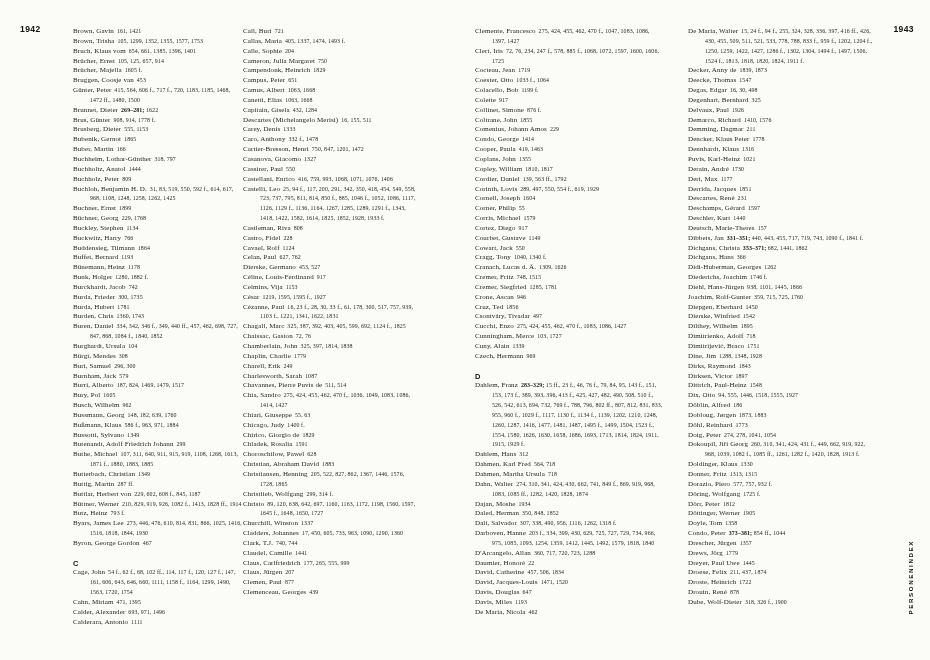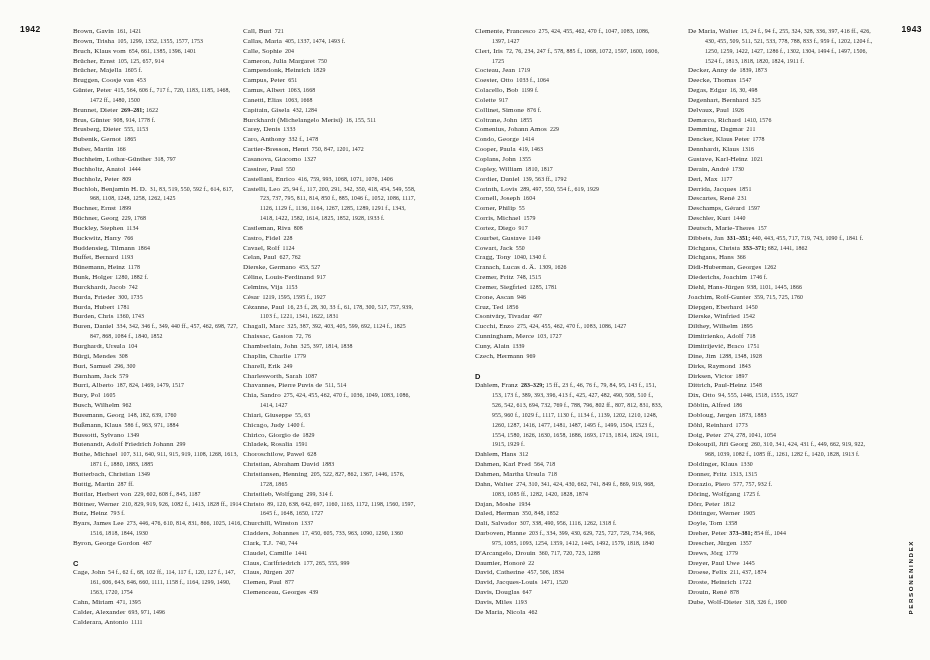--- a/index.html
+++ b/index.html
@@ -20,21 +20,21 @@
   .pageno {
     position: absolute;
     top: 24px;
     font-family: "Liberation Sans", sans-serif;
     font-weight: 700;
     font-size: 8.5px;
     letter-spacing: 0.4px;
     color: #111;
   }
   .pageno-left  { left: 20px; }
-  .pageno-right { right: 8px; }
+  .pageno-right { right: 16px; }
   .col {
     position: absolute;
     top: 27px;
   }
   #col1 { left: 73px;  width: 169px; }
   #col2 { left: 243px; width: 173px; }
   #col3 { left: 475px; width: 188px; }
   #col4 { left: 688px; width: 188px; }
   .entry {
     padding-left: 17px;
@@ -143,21 +143,21 @@
   <div id="col2" class="col">
       <div class="entry"><span class="name">Call, Buri</span><span class="pages">721</span></div>
       <div class="entry"><span class="name">Callas, Maria</span><span class="pages">405, 1337, 1474, 1493 f.</span></div>
       <div class="entry"><span class="name">Calle, Sophie</span><span class="pages">204</span></div>
       <div class="entry"><span class="name">Cameron, Julia Margaret</span><span class="pages">750</span></div>
       <div class="entry"><span class="name">Campendonk, Heinrich</span><span class="pages">1829</span></div>
       <div class="entry"><span class="name">Campus, Peter</span><span class="pages">651</span></div>
       <div class="entry"><span class="name">Camus, Albert</span><span class="pages">1063, 1668</span></div>
       <div class="entry"><span class="name">Canetti, Elias</span><span class="pages">1063, 1668</span></div>
       <div class="entry"><span class="name">Capitain, Gisela</span><span class="pages">432, 1284</span></div>
-      <div class="entry"><span class="name">Burckhardt (Michelangelo Merisi)</span><span class="pages">16, 155, 511</span></div>
+      <div class="entry"><span class="name">Descartes (Michelangelo Merisi)</span><span class="pages">16, 155, 511</span></div>
       <div class="entry"><span class="name">Carey, Denis</span><span class="pages">1333</span></div>
       <div class="entry"><span class="name">Caro, Anthony</span><span class="pages">332 f., 1478</span></div>
       <div class="entry"><span class="name">Cartier-Bresson, Henri</span><span class="pages">750, 847, 1201, 1472</span></div>
       <div class="entry"><span class="name">Casanova, Giacomo</span><span class="pages">1327</span></div>
       <div class="entry"><span class="name">Cassirer, Paul</span><span class="pages">550</span></div>
       <div class="entry"><span class="name">Castellani, Enrico</span><span class="pages">416, 759, 993, 1068, 1071, 1076, 1406</span></div>
       <div class="entry"><span class="name">Castelli, Leo</span><span class="pages">25, 94 f., 117, 200, 291, 342, 350, 418, 454, 549, 558, 723, 737, 795, 811, 814, 850 f., 885, 1046 f., 1052, 1086, 1117, 1126, 1129 f., 1136, 1164, 1267, 1285, 1289, 1291 f., 1343, 1418, 1422, 1582, 1614, 1825, 1852, 1928, 1933 f.</span></div>
       <div class="entry"><span class="name">Castleman, Riva</span><span class="pages">808</span></div>
       <div class="entry"><span class="name">Castro, Fidel</span><span class="pages">228</span></div>
       <div class="entry"><span class="name">Cavael, Rolf</span><span class="pages">1124</span></div>
@@ -229,40 +229,40 @@
       <div class="section-header">D</div>
       <div class="entry"><span class="name">Dahlem, Franz</span><span class="pages bold-range">283–329; </span><span class="pages">15 ff., 23 f., 46, 76 f., 79, 84, 95, 143 f., 151, 153, 173 f., 389, 393, 396, 413 f., 425, 427, 482, 490, 508, 510 f., 526, 542, 613, 694, 732, 769 f., 788, 796, 802 ff., 807, 812, 831, 833, 955, 960 f., 1029 f., 1117, 1130 f., 1134 f., 1139, 1202, 1210, 1248, 1260, 1287, 1416, 1477, 1481, 1487, 1495 f., 1499, 1504, 1523 f., 1554, 1580, 1626, 1630, 1658, 1686, 1693, 1713, 1814, 1824, 1911, 1915, 1929 f.</span></div>
       <div class="entry"><span class="name">Dahlem, Hans</span><span class="pages">312</span></div>
       <div class="entry"><span class="name">Dahmen, Karl Fred</span><span class="pages">564, 718</span></div>
       <div class="entry"><span class="name">Dahmen, Martha Ursula</span><span class="pages">718</span></div>
       <div class="entry"><span class="name">Dahn, Walter</span><span class="pages">274, 310, 341, 424, 430, 662, 741, 849 f., 869, 919, 968, 1083, 1085 ff., 1282, 1420, 1828, 1874</span></div>
       <div class="entry"><span class="name">Dajan, Moshe</span><span class="pages">1934</span></div>
       <div class="entry"><span class="name">Daled, Herman</span><span class="pages">350, 848, 1852</span></div>
       <div class="entry"><span class="name">Dalí, Salvador</span><span class="pages">307, 338, 490, 956, 1116, 1262, 1318 f.</span></div>
       <div class="entry"><span class="name">Darboven, Hanne</span><span class="pages">203 f., 334, 399, 430, 629, 725, 727, 729, 734, 966, 975, 1085, 1093, 1254, 1359, 1412, 1445, 1492, 1579, 1818, 1840</span></div>
-      <div class="entry"><span class="name">D'Arcangelo, Drouin</span><span class="pages">360, 717, 720, 723, 1288</span></div>
+      <div class="entry"><span class="name">D'Arcangelo, Allan</span><span class="pages">360, 717, 720, 723, 1288</span></div>
       <div class="entry"><span class="name">Daumier, Honoré</span><span class="pages">22</span></div>
       <div class="entry"><span class="name">David, Catherine</span><span class="pages">457, 506, 1834</span></div>
       <div class="entry"><span class="name">David, Jacques-Louis</span><span class="pages">1471, 1520</span></div>
       <div class="entry"><span class="name">Davis, Douglas</span><span class="pages">647</span></div>
       <div class="entry"><span class="name">Davis, Miles</span><span class="pages">1193</span></div>
       <div class="entry"><span class="name">De Maria, Nicola</span><span class="pages">462</span></div>
     </div>
   <div id="col4" class="col">
       <div class="entry"><span class="name">De Maria, Walter</span><span class="pages">15, 24 f., 94 f., 255, 324, 328, 336, 397, 416 ff., 426, 430, 455, 509, 511, 521, 533, 778, 788, 833 f., 959 f., 1202, 1204 f., 1250, 1259, 1422, 1427, 1286 f., 1302, 1304, 1494 f., 1497, 1506, 1524 f., 1813, 1818, 1820, 1824, 1911 f.</span></div>
       <div class="entry"><span class="name">Decker, Anny de</span><span class="pages">1839, 1873</span></div>
       <div class="entry"><span class="name">Deecke, Thomas</span><span class="pages">1547</span></div>
       <div class="entry"><span class="name">Degas, Edgar</span><span class="pages">16, 30, 498</span></div>
       <div class="entry"><span class="name">Degenhart, Bernhard</span><span class="pages">325</span></div>
       <div class="entry"><span class="name">Delvaux, Paul</span><span class="pages">1926</span></div>
       <div class="entry"><span class="name">Demarco, Richard</span><span class="pages">1410, 1576</span></div>
       <div class="entry"><span class="name">Demming, Dagmar</span><span class="pages">211</span></div>
       <div class="entry"><span class="name">Dencker, Klaus Peter</span><span class="pages">1778</span></div>
       <div class="entry"><span class="name">Dennhardt, Klaus</span><span class="pages">1316</span></div>
-      <div class="entry"><span class="name">Gustave, Karl-Heinz</span><span class="pages">1021</span></div>
+      <div class="entry"><span class="name">Puvis, Karl-Heinz</span><span class="pages">1021</span></div>
       <div class="entry"><span class="name">Derain, André</span><span class="pages">1730</span></div>
       <div class="entry"><span class="name">Deri, Max</span><span class="pages">1177</span></div>
       <div class="entry"><span class="name">Derrida, Jacques</span><span class="pages">1851</span></div>
       <div class="entry"><span class="name">Descartes, René</span><span class="pages">231</span></div>
       <div class="entry"><span class="name">Deschamps, Gérard</span><span class="pages">1597</span></div>
       <div class="entry"><span class="name">Deschler, Kurt</span><span class="pages">1440</span></div>
       <div class="entry"><span class="name">Deutsch, Marie-Theres</span><span class="pages">157</span></div>
       <div class="entry"><span class="name">Dibbets, Jan</span><span class="pages bold-range">331–351; </span><span class="pages">440, 443, 455, 717, 719, 743, 1090 f., 1841 f.</span></div>
       <div class="entry"><span class="name">Dichgans, Christa</span><span class="pages bold-range">353–371; </span><span class="pages">682, 1441, 1862</span></div>
       <div class="entry"><span class="name">Dichgans, Hans</span><span class="pages">366</span></div>
@@ -285,21 +285,21 @@
       <div class="entry"><span class="name">Döhl, Reinhard</span><span class="pages">1773</span></div>
       <div class="entry"><span class="name">Doig, Peter</span><span class="pages">274, 278, 1041, 1054</span></div>
       <div class="entry"><span class="name">Dokoupil, Jiří Georg</span><span class="pages">260, 310, 341, 424, 431 f., 449, 662, 919, 922, 968, 1039, 1082 f., 1085 ff., 1261, 1282 f., 1420, 1828, 1913 f.</span></div>
       <div class="entry"><span class="name">Doldinger, Klaus</span><span class="pages">1330</span></div>
       <div class="entry"><span class="name">Donner, Fritz</span><span class="pages">1313, 1315</span></div>
       <div class="entry"><span class="name">Dorazio, Piero</span><span class="pages">577, 757, 932 f.</span></div>
       <div class="entry"><span class="name">Döring, Wolfgang</span><span class="pages">1725 f.</span></div>
       <div class="entry"><span class="name">Dörr, Peter</span><span class="pages">1812</span></div>
       <div class="entry"><span class="name">Döttinger, Werner</span><span class="pages">1905</span></div>
       <div class="entry"><span class="name">Doyle, Tom</span><span class="pages">1358</span></div>
-      <div class="entry"><span class="name">Dreher, Peter</span><span class="pages bold-range">373–381; </span><span class="pages">854 ff., 1044</span></div>
+      <div class="entry"><span class="name">Condo, Peter</span><span class="pages bold-range">373–381; </span><span class="pages">854 ff., 1044</span></div>
       <div class="entry"><span class="name">Drescher, Jürgen</span><span class="pages">1357</span></div>
       <div class="entry"><span class="name">Drews, Jörg</span><span class="pages">1779</span></div>
       <div class="entry"><span class="name">Dreyer, Paul Uwe</span><span class="pages">1445</span></div>
       <div class="entry"><span class="name">Droese, Felix</span><span class="pages">211, 437, 1874</span></div>
       <div class="entry"><span class="name">Droste, Heinrich</span><span class="pages">1722</span></div>
       <div class="entry"><span class="name">Drouin, René</span><span class="pages">878</span></div>
       <div class="entry"><span class="name">Dube, Wolf-Dieter</span><span class="pages">318, 326 f., 1900</span></div>
     </div>
 
   <div class="vertical-label">PERSONENINDEX</div>

